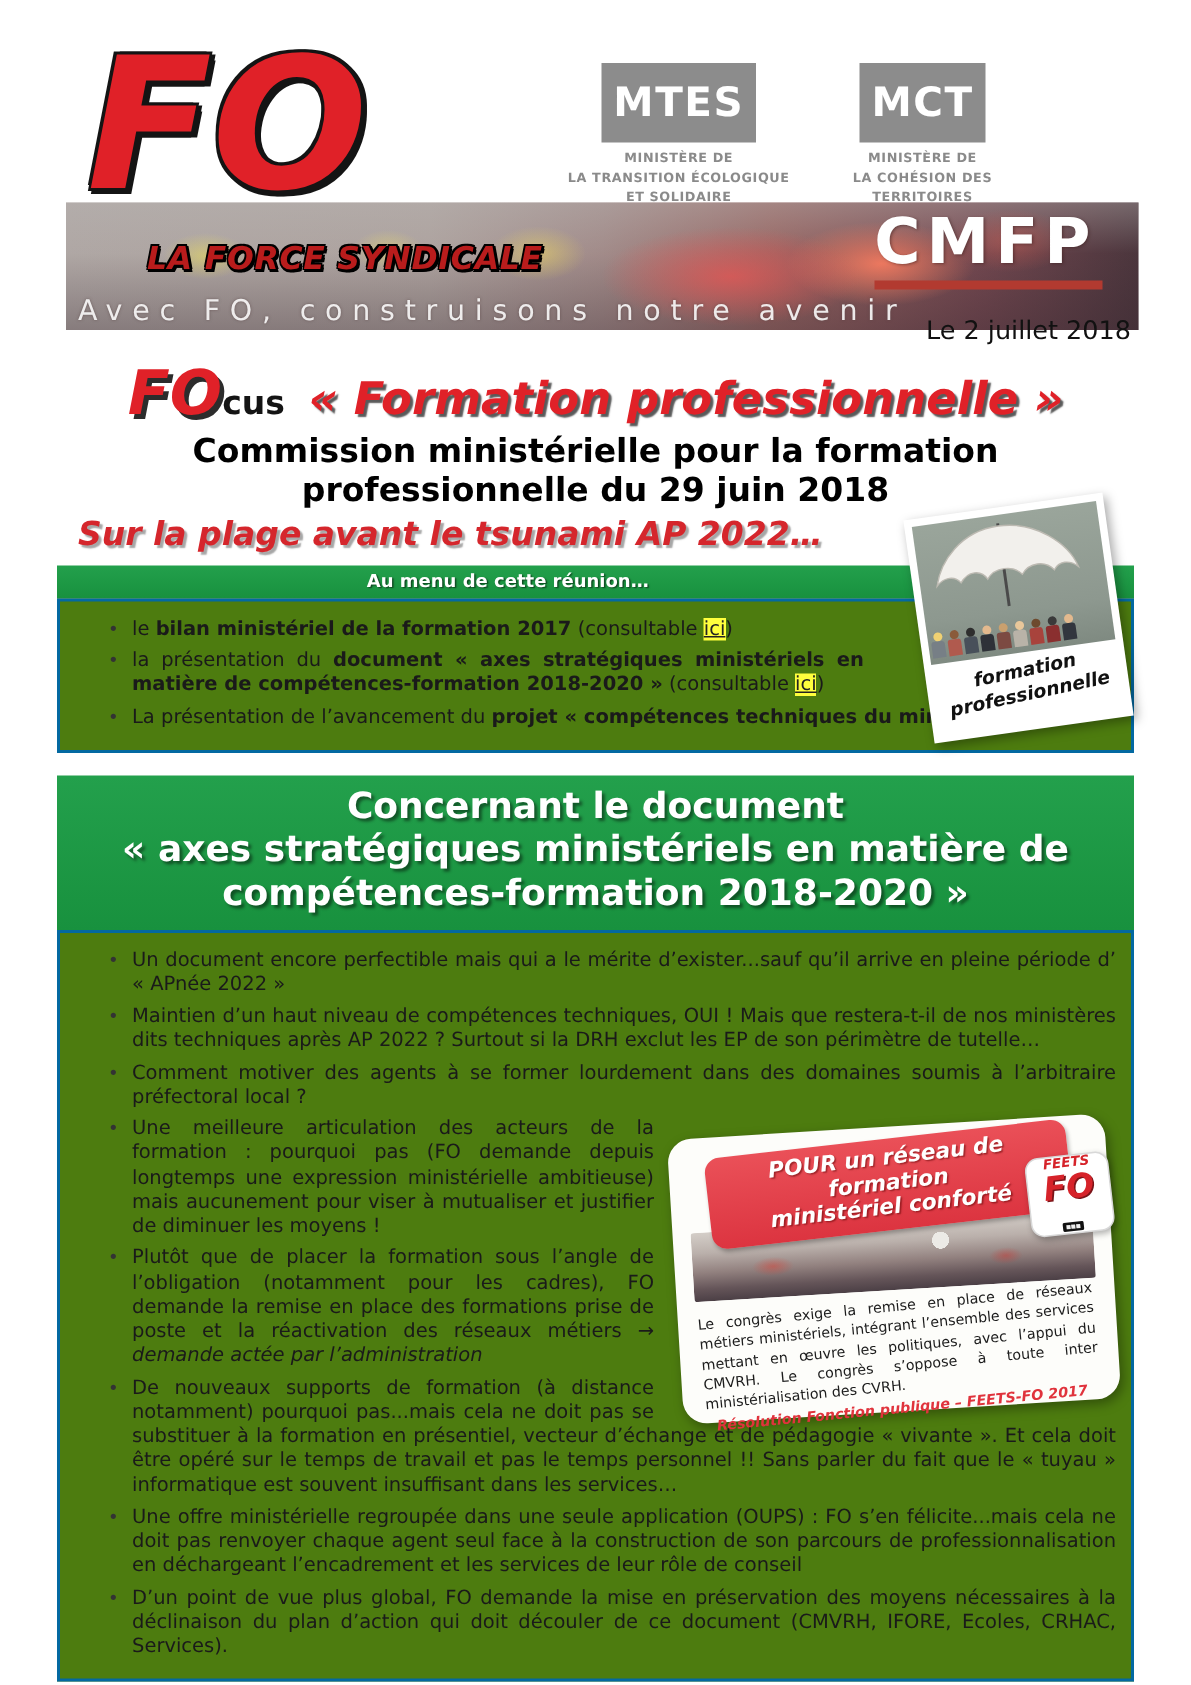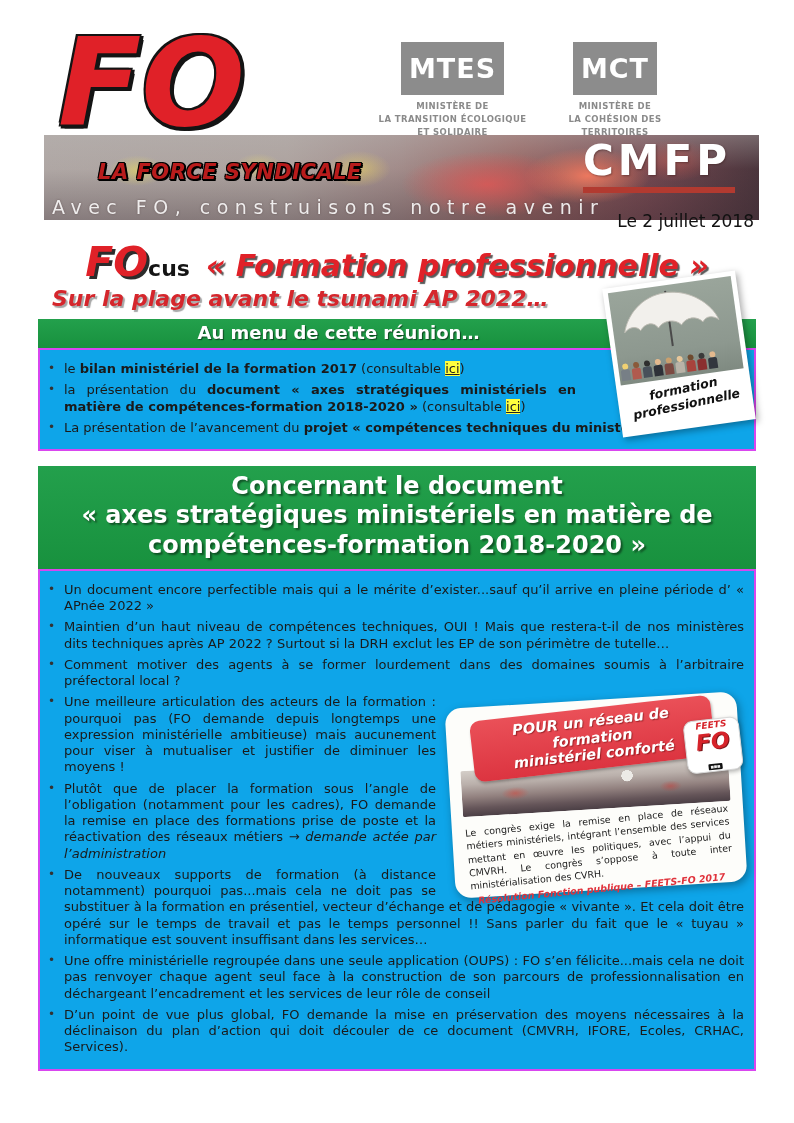--- a/index.html
+++ b/index.html
@@ -36,23 +36,23 @@
   .focus-line{text-align:center;margin-top:4px;line-height:1;white-space:nowrap;}
   .focus-fo{color:#e02128;font-style:italic;font-weight:900;font-size:41px;text-shadow:3px 3px 0 #2c2c2c;}
   .focus-cus{color:#141414;font-weight:900;font-size:22px;}
   .focus-quote{color:#e02128;font-style:italic;font-weight:800;font-size:30px;margin-left:16px;text-shadow:2px 2px 1px #5a5a5a;}
   .subtitle{text-align:center;font-weight:800;font-size:22px;color:#000;line-height:1.18;margin-top:6px;}
   .red-tagline{margin:5px 0 9px 52px;color:#d5262c;font-weight:800;font-style:italic;font-size:22px;text-shadow:2px 2px 1px #a6a6a6;line-height:1;}
 
   
   .section{position:relative;margin:0 38px;}
   .green-banner{background:linear-gradient(to bottom,#23a04c,#18913e);color:#fff;font-weight:800;text-align:center;text-shadow:1px 1px 1px rgba(0,0,0,0.55);}
-  .banner1{font-size:18px;padding:3px 117px 5px 0;}
+  .banner1{font-size:12px;padding:3px 117px 5px 0;}
   .banner2{font-size:24px;line-height:1.22;padding:6px 10px 9px;text-shadow:2px 2px 2px rgba(0,0,0,0.45);}
-  .gbox{border:2px solid #d946ef;background:#0ea5e9;padding:6px 10px 8px 0;}
+  .gbox{border:2px solid #0369a1;background:#4d7c0f;padding:6px 10px 8px 24px;}
   .bullet{position:relative;padding-left:24px;font-size:13px;line-height:1.25;margin:5px 0;text-align:justify;color:#1a1a1a;}
   .bullet::before{content:"\2022";position:absolute;left:8px;top:0;font-size:12px;color:#333;}
   .bullet.narrow-r{margin-right:168px;}
   .b{font-weight:bold;}
   .i{font-style:italic;}
   .hl{background:#ffff3d;color:#222;text-decoration:underline;}
 
   
   .card1{position:absolute;right:10px;top:-40px;width:124px;height:142px;background:#fff;padding:5px 5px 3px;box-shadow:2px 3px 7px rgba(0,0,0,0.35);transform:rotate(-8deg);z-index:6;}
   .card1-img{height:93px;background:linear-gradient(to bottom,#9aa59b 0%,#8d988f 70%,#7f8a81 100%);position:relative;overflow:hidden;}
@@ -120,20 +120,24 @@
         <div>LA COHÉSION DES</div>
         <div>TERRITOIRES</div>
       </div>
     </div>
     <div class="date-line">Le 2 juillet 2018</div>
   </div>
 
   <div class="focus-line">
     <span class="focus-fo">FO</span><span class="focus-cus">cus</span><span class="focus-quote">« Formation professionnelle »</span>
   </div>
+  <div class="subtitle">
+    <div>Commission ministérielle pour la formation</div>
+    <div>professionnelle du 29 juin 2018</div>
+  </div>
   <div class="red-tagline">Sur la plage avant le tsunami AP 2022…</div>
 
   <div class="section">
     <div class="green-banner banner1">Au menu de cette réunion…</div>
     <div class="gbox">
       <div class="bullet narrow-r"><span>le </span><span class="b">bilan ministériel de la formation 2017</span><span> (consultable </span><span class="hl">ici</span><span>)</span></div>
       <div class="bullet narrow-r"><span>la présentation du </span><span class="b">document « axes stratégiques ministériels en matière de compétences-formation 2018-2020 »</span><span> (consultable </span><span class="hl">ici</span><span>)</span></div>
       <div class="bullet"><span>La présentation de l’avancement du </span><span class="b">projet « compétences techniques du ministère »</span></div>
     </div>
 

